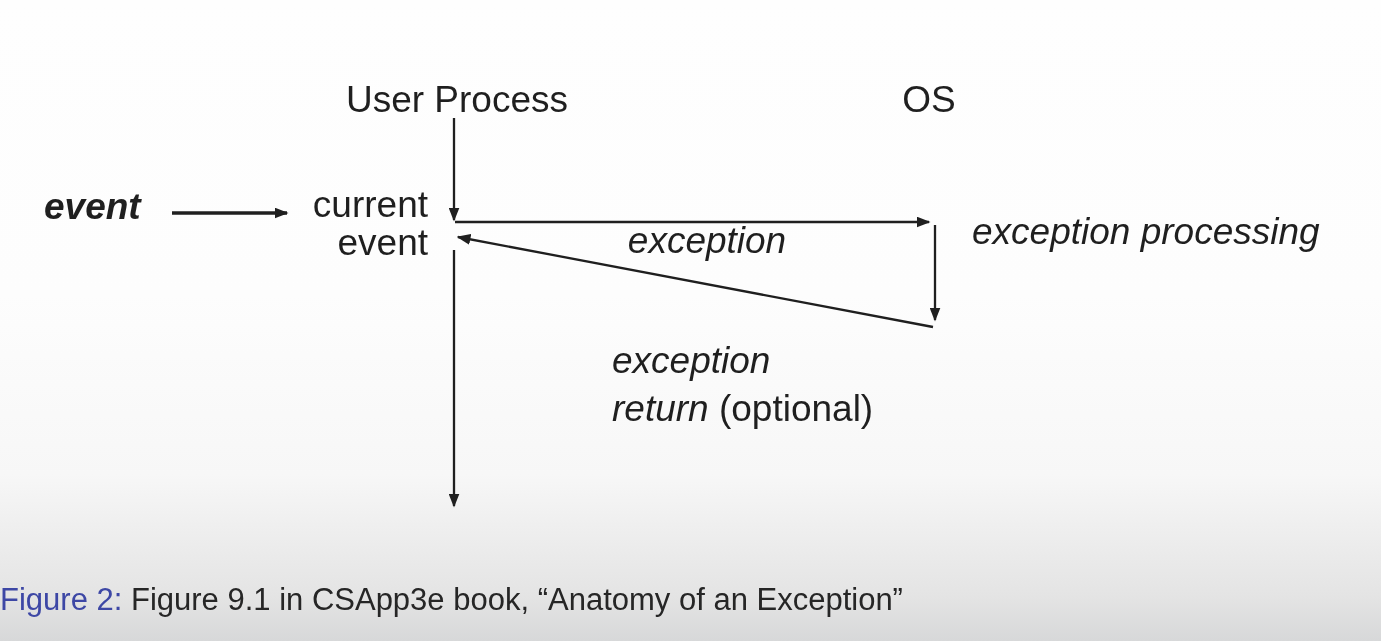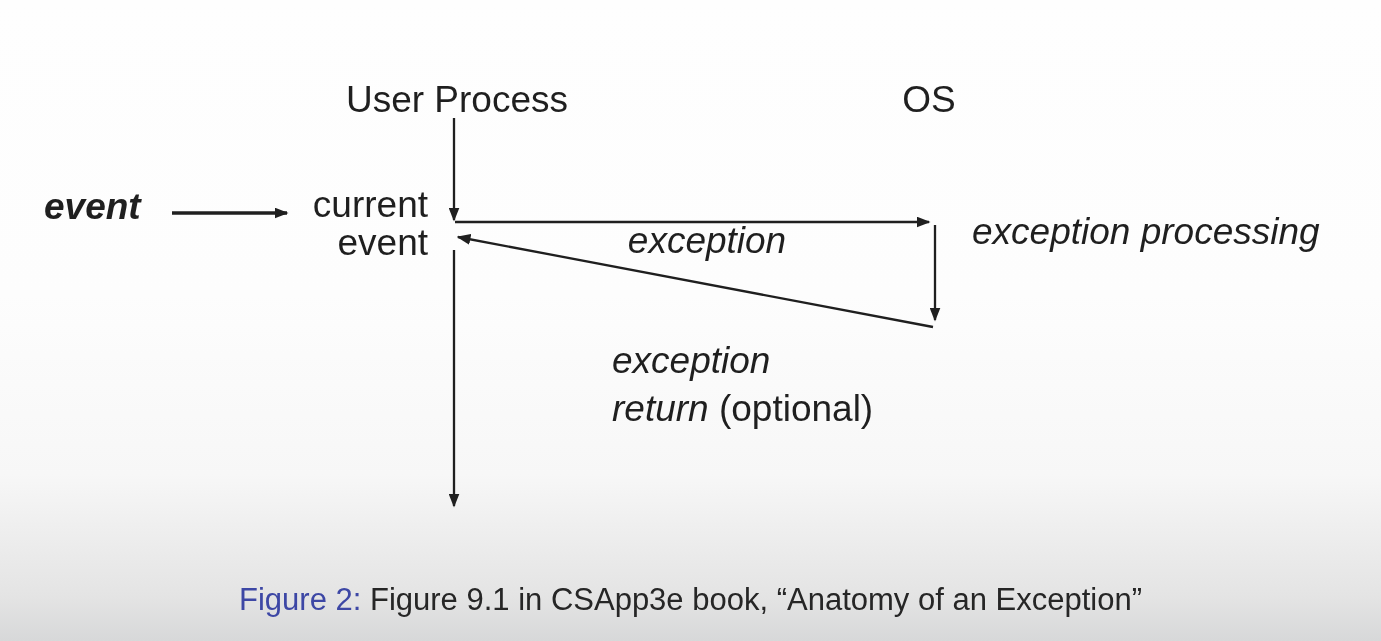--- a/index.html
+++ b/index.html
@@ -35,21 +35,20 @@
   .processing-block{
     left:972px;top:208px;line-height:47px;
   }
   .return-block{
     left:612px;top:337px;line-height:48px;
   }
   .arrow-layer{position:absolute;left:0;top:0;width:1381px;height:641px;}
   .arrow-layer line{stroke:var(--ink);}
   .caption{
     position:absolute;left:0;top:581px;width:1381px;
-    text-align:center;
     font-size:31px;line-height:1.2;
     color:#262626;
     white-space:nowrap;
   }
   .caption .cap-label{color:var(--accent);}
 </style>
 </head>
 <body>
 
 <div class="stage">

